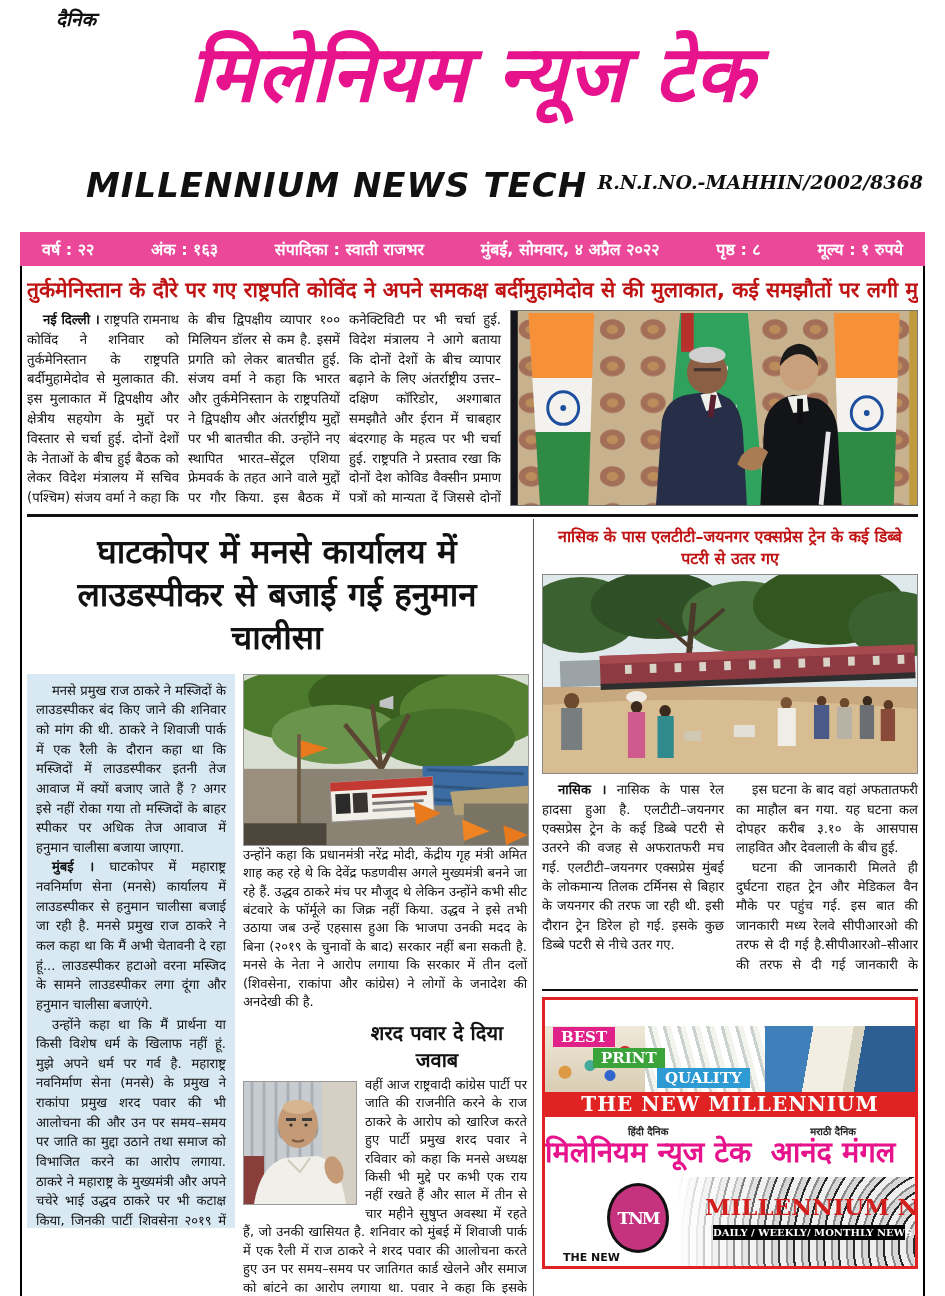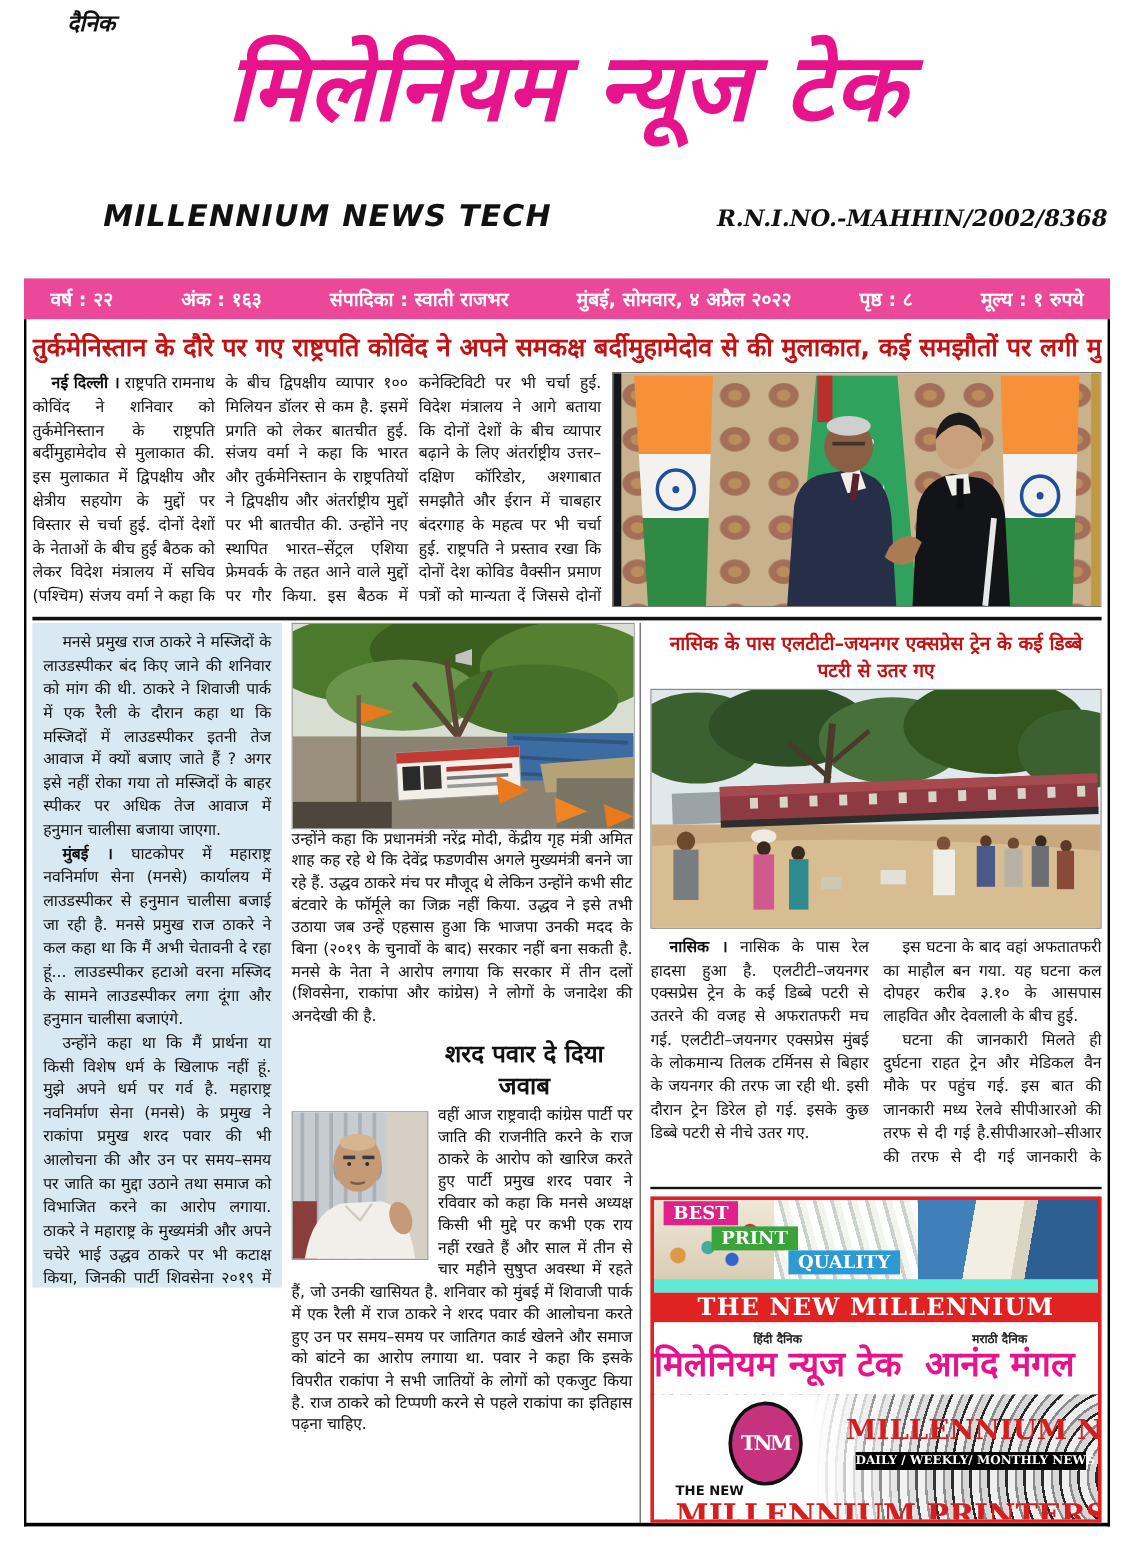--- a/index.html
+++ b/index.html
@@ -4,21 +4,21 @@
 <style>
   html,body{margin:0;padding:0;background:#fff;}
   .page{width:945px;height:1296px;position:relative;background:#fff;
         font-family:"DejaVu Sans",sans-serif;overflow:hidden;color:#111;}
   .inner{margin:0 20px;}
   
   .masthead{position:relative;height:232px;font-style:italic;}
   .daily{position:absolute;left:56px;top:6px;font-size:19px;font-weight:bold;}
   .m-title{position:absolute;left:0;right:0;top:22px;text-align:center;
            font-size:78px;line-height:1.35;font-weight:bold;color:#e6138c;letter-spacing:1px;white-space:nowrap;}
-  .m-sub{position:absolute;left:86px;top:165px;font-size:25px;font-weight:bold;letter-spacing:1px;}
+  .m-sub{position:absolute;left:86px;top:165px;font-size:34px;font-weight:bold;letter-spacing:1px;}
   .m-rni{position:absolute;right:22px;top:171px;font-family:"DejaVu Serif",serif;
          font-weight:bold;font-size:19px;}
   
   .infobar{height:34px;background:#ec4899;color:#fff;display:flex;align-items:center;
            justify-content:space-between;padding:0 22px;font-size:16px;font-weight:bold;}
   
   .content{border-left:2px solid #000;border-right:2px solid #000;border-bottom:3px solid #000;
            padding:0 5px;position:relative;}
   .lead-headline{color:#c01414;font-size:21px;font-weight:bold;text-align:center;
                  padding:9px 0 7px;white-space:nowrap;overflow:hidden;}
@@ -44,21 +44,21 @@
   .pawar-photo{float:left;width:112px;height:122px;margin:5px 8px 2px 0;border:1px solid #999;}
   .train-headline{color:#c01414;font-size:16px;font-weight:bold;text-align:center;
                   line-height:1.35;padding:7px 0 5px;}
   .train-photo{height:198px;border:1px solid #888;margin-bottom:6px;}
   .train-body{font-size:13.1px;line-height:1.48;text-align:justify;column-count:2;column-gap:12px;
               height:205px;overflow:hidden;margin-bottom:4px;}
   .train-body p{margin:0;text-indent:16px;}
   .rule-right{border:none;border-top:2px solid #111;margin:4px 0 6px;}
   
   .ad{border:3px solid #e02222;height:266px;overflow:hidden;background:#fff;}
-  .ad-collage{height:77px;position:relative;overflow:hidden;background:#5eead4;}
+  .ad-collage{height:66px;position:relative;overflow:hidden;background:#14532d;margin-top:26px;}
   .coll-a{position:absolute;left:0;top:0;width:100px;height:66px;
           background:radial-gradient(circle at 20% 70%,#d94 6px,transparent 7px),
                      radial-gradient(circle at 45% 60%,#4a9 5px,transparent 6px),
                      radial-gradient(circle at 65% 75%,#36c 5px,transparent 6px),
                      radial-gradient(circle at 80% 40%,#c33 6px,transparent 7px),
                      linear-gradient(#efe8d8,#d9cdb4);}
   .coll-b{position:absolute;left:100px;top:0;width:120px;height:66px;
           background:repeating-linear-gradient(75deg,#fff 0 6px,#cbd2cd 6px 9px,#f4f4ef 9px 14px);}
   .coll-c{position:absolute;left:220px;top:0;right:0;height:66px;
           background:linear-gradient(100deg,#3f80ba 0 30%,#f2efe2 30% 55%,#d9d4c2 55% 62%,#2d5f92 62%);}
@@ -179,20 +179,21 @@
             <path d="M238 142 Q252 126 266 138 L258 154 Q246 160 234 150 Z" fill="#a97c54"></path>
             <rect x="322" y="118" width="5" height="72" fill="#e8e8e8" transform="rotate(6 324 154)"></rect>
           </svg>
         </div>
       </div>
       <hr class="rule-full">
 
       <div class="section-lower">
 
         <div class="lower-left">
+          <div class="mns-headline">घाटकोपर में मनसे कार्यालय में लाउडस्पीकर से बजाई गई हनुमान चालीसा</div>
           <div class="left-mid">
             <div class="blue-col">
               <p>मनसे प्रमुख राज ठाकरे ने मस्जिदों के लाउडस्पीकर बंद किए जाने की शनिवार को मांग की थी. ठाकरे ने शिवाजी पार्क में एक रैली के दौरान कहा था कि मस्जिदों में लाउडस्पीकर इतनी तेज आवाज में क्यों बजाए जाते हैं ? अगर इसे नहीं रोका गया तो मस्जिदों के बाहर स्पीकर पर अधिक तेज आवाज में हनुमान चालीसा बजाया जाएगा.</p>
               <p><b class="dl">मुंबई ।</b>
                  <span>घाटकोपर में महाराष्ट्र नवनिर्माण सेना (मनसे) कार्यालय में लाउडस्पीकर से हनुमान चालीसा बजाई जा रही है. मनसे प्रमुख राज ठाकरे ने कल कहा था कि मैं अभी चेतावनी दे रहा हूं... लाउडस्पीकर हटाओ वरना मस्जिद के सामने लाउडस्पीकर लगा दूंगा और हनुमान चालीसा बजाएंगे.</span></p>
               <p>उन्होंने कहा था कि मैं प्रार्थना या किसी विशेष धर्म के खिलाफ नहीं हूं. मुझे अपने धर्म पर गर्व है. महाराष्ट्र नवनिर्माण सेना (मनसे) के प्रमुख ने राकांपा प्रमुख शरद पवार की भी आलोचना की और उन पर समय–समय पर जाति का मुद्दा उठाने तथा समाज को विभाजित करने का आरोप लगाया. ठाकरे ने महाराष्ट्र के मुख्यमंत्री और अपने चचेरे भाई उद्धव ठाकरे पर भी कटाक्ष किया, जिनकी पार्टी शिवसेना २०१९ में मुख्यमंत्री पद को लेकर भाजपा से अलग हो गई थी.</p>
             </div>
             <div class="mid-col">
               <div class="photo-box" style="height:170px;border:1px solid #999;">
                 <svg width="100%" height="100%" viewBox="0 0 310 172" preserveAspectRatio="none">

